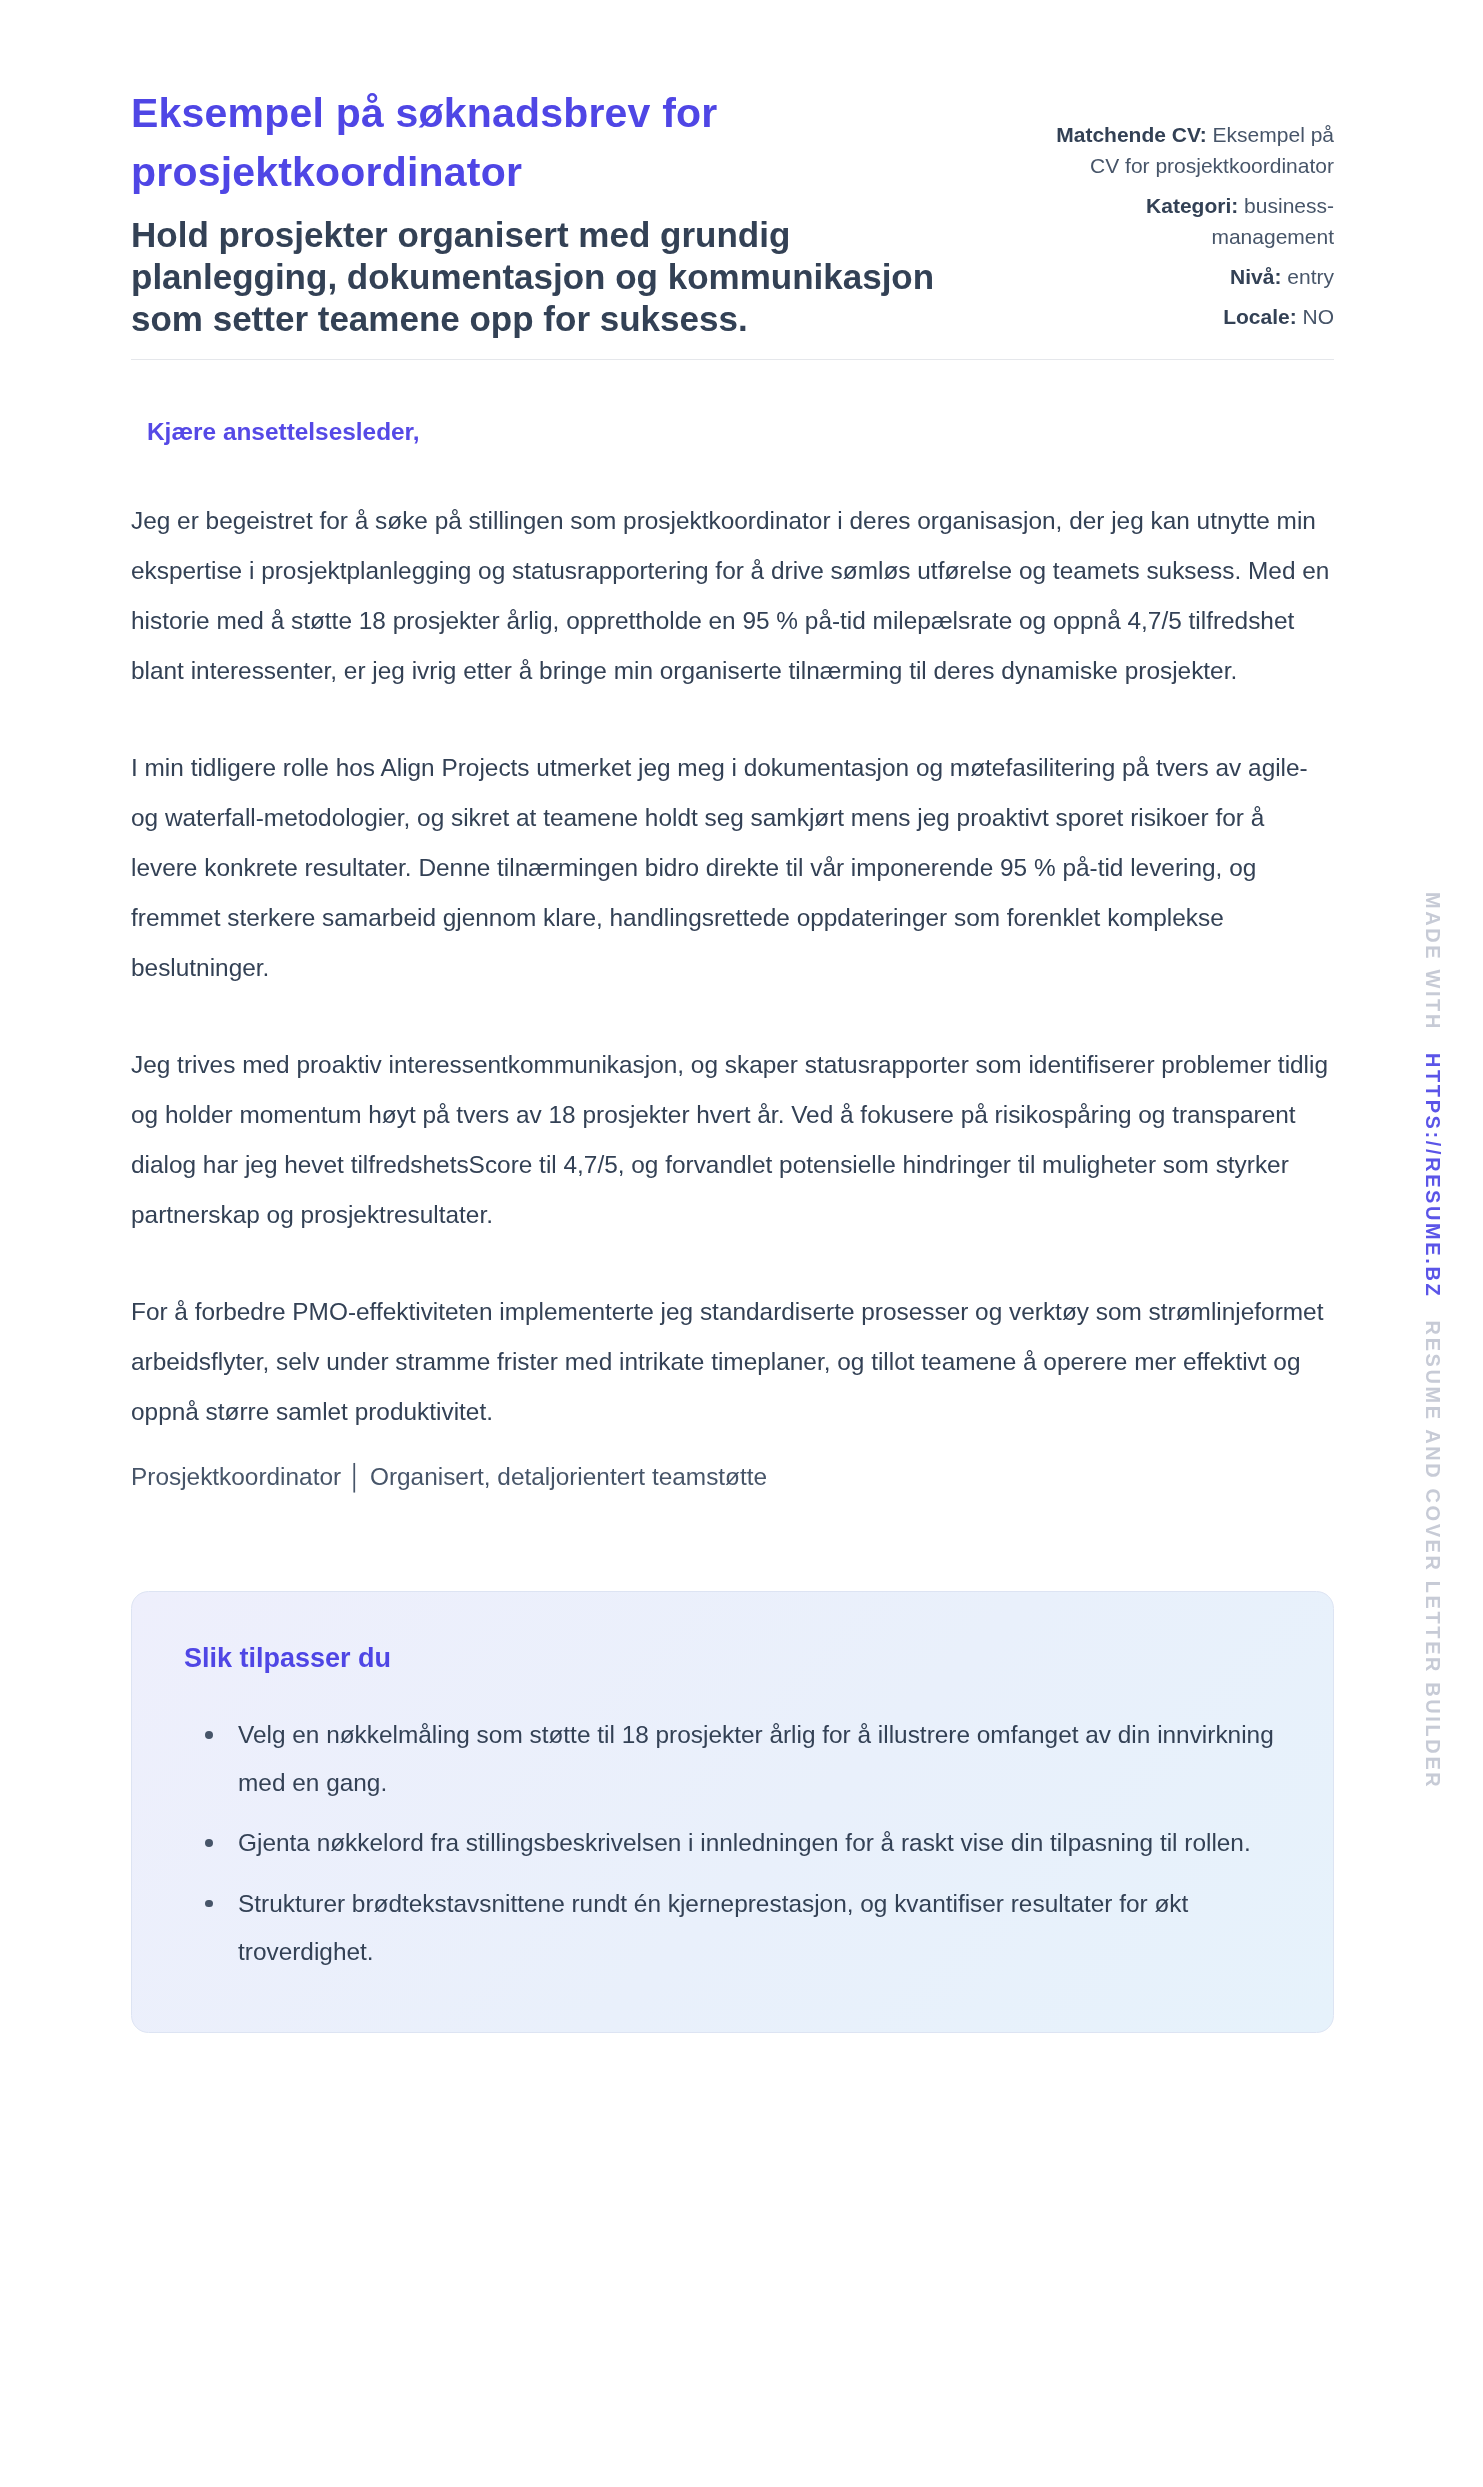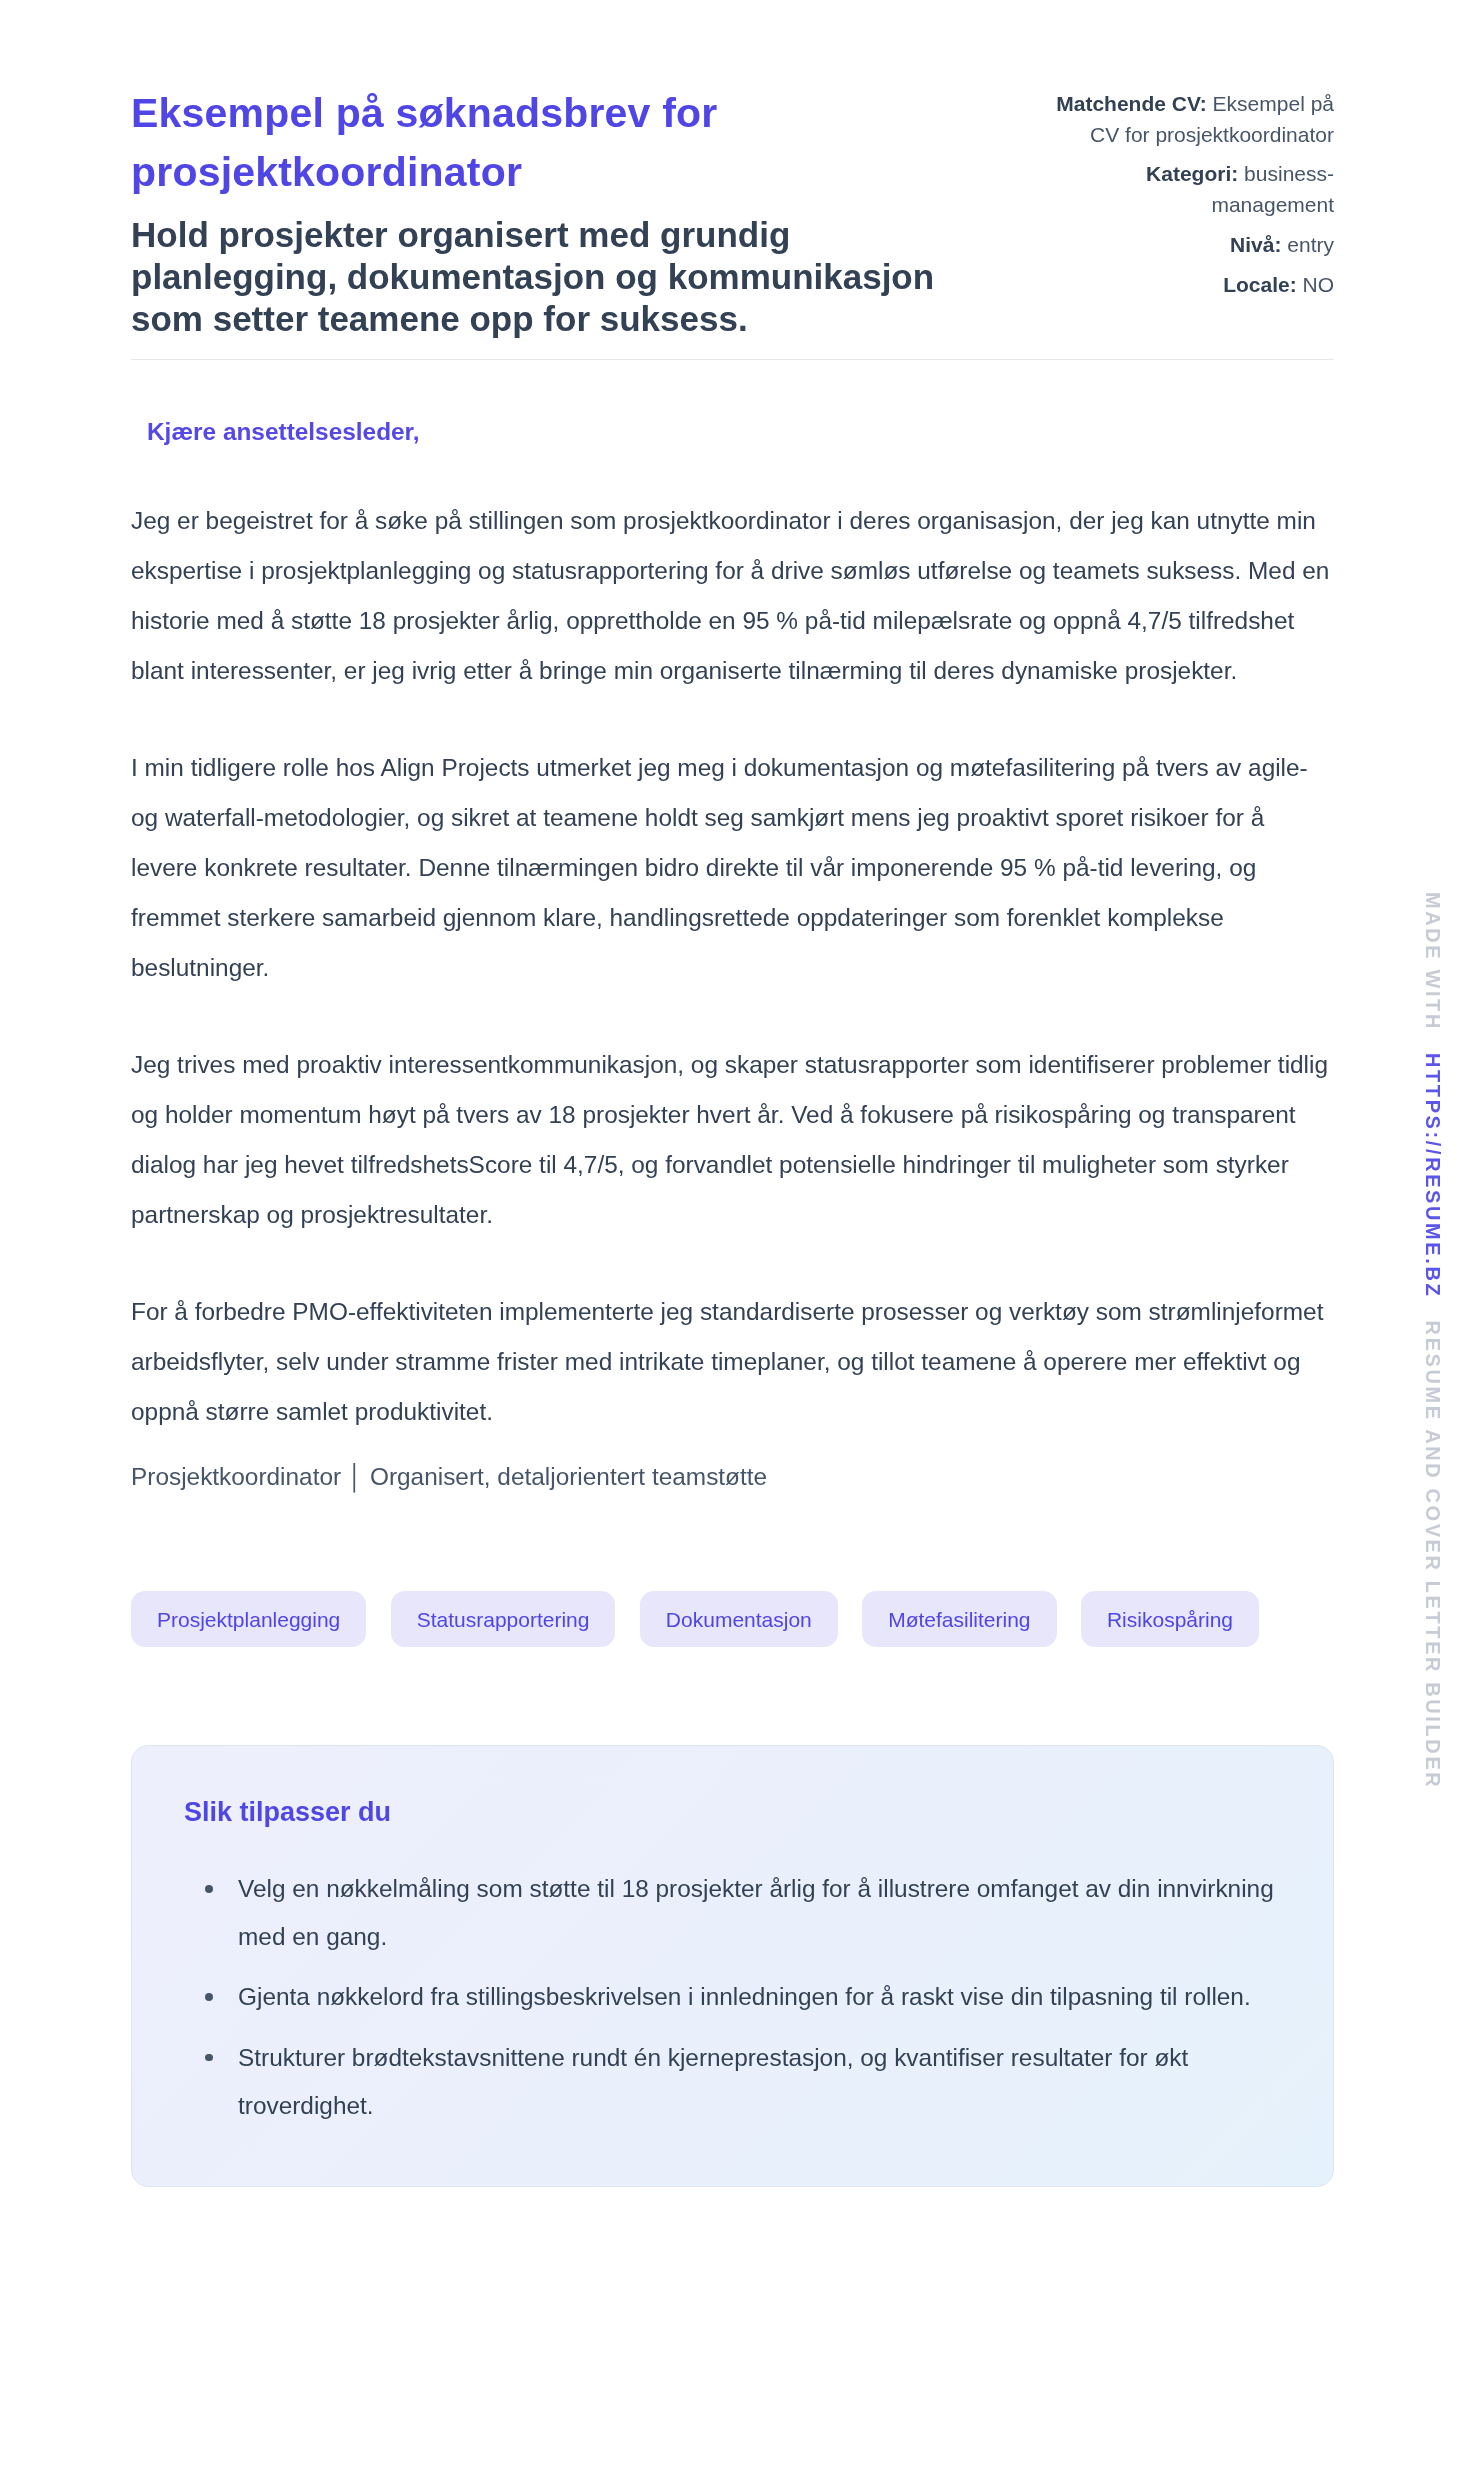--- a/index.html
+++ b/index.html
@@ -9,21 +9,21 @@
   .page {
     position: relative;
     width: 1484px;
     height: 2487px;
     background: #ffffff;
     padding: 84px 150px 0 131px;
     overflow: hidden;
   }
 
   
-  .header { display: flex; align-items: flex-start; gap: 42px; }
+  .header { display: flex; align-items: flex-end; gap: 42px; }
   .header-left { flex: 1; min-width: 0; }
   h1.title {
     margin: 0;
     font-size: 41px;
     line-height: 59px;
     font-weight: 700;
     color: #4f46e5;
     max-width: 881px;
     letter-spacing: 0.2px;
   }
@@ -177,27 +177,20 @@
 
     <div id="paragraphs">
         <p class="para">Jeg er begeistret for å søke på stillingen som prosjektkoordinator i deres organisasjon, der jeg kan utnytte min ekspertise i prosjektplanlegging og statusrapportering for å drive sømløs utførelse og teamets suksess. Med en historie med å støtte 18 prosjekter årlig, opprettholde en 95 % på-tid milepælsrate og oppnå 4,7/5 tilfredshet blant interessenter, er jeg ivrig etter å bringe min organiserte tilnærming til deres dynamiske prosjekter.</p>
         <p class="para">I min tidligere rolle hos Align Projects utmerket jeg meg i dokumentasjon og møtefasilitering på tvers av agile- og waterfall-metodologier, og sikret at teamene holdt seg samkjørt mens jeg proaktivt sporet risikoer for å levere konkrete resultater. Denne tilnærmingen bidro direkte til vår imponerende 95 % på-tid levering, og fremmet sterkere samarbeid gjennom klare, handlingsrettede oppdateringer som forenklet komplekse beslutninger.</p>
         <p class="para">Jeg trives med proaktiv interessentkommunikasjon, og skaper statusrapporter som identifiserer problemer tidlig og holder momentum høyt på tvers av 18 prosjekter hvert år. Ved å fokusere på risikospåring og transparent dialog har jeg hevet tilfredshetsScore til 4,7/5, og forvandlet potensielle hindringer til muligheter som styrker partnerskap og prosjektresultater.</p>
         <p class="para">For å forbedre PMO-effektiviteten implementerte jeg standardiserte prosesser og verktøy som strømlinjeformet arbeidsflyter, selv under stramme frister med intrikate timeplaner, og tillot teamene å operere mer effektivt og oppnå større samlet produktivitet.</p>
       </div>
 
     <p class="sig-tagline">Prosjektkoordinator │ Organisert, detaljorientert teamstøtte</p>
 
-    <div class="tags" id="tags">
-        <span class="tag">Prosjektplanlegging</span>
-        <span class="tag">Statusrapportering</span>
-        <span class="tag">Dokumentasjon</span>
-        <span class="tag">Møtefasilitering</span>
-        <span class="tag">Risikospåring</span>
-      </div>
 
     <section class="tips">
       <h2>Slik tilpasser du</h2>
       <ul id="tips-list">
           <li>Velg en nøkkelmåling som støtte til 18 prosjekter årlig for å illustrere omfanget av din innvirkning med en gang.</li>
           <li>Gjenta nøkkelord fra stillingsbeskrivelsen i innledningen for å raskt vise din tilpasning til rollen.</li>
           <li>Strukturer brødtekstavsnittene rundt én kjerneprestasjon, og kvantifiser resultater for økt troverdighet.</li>
         </ul>
     </section>
   </main>

